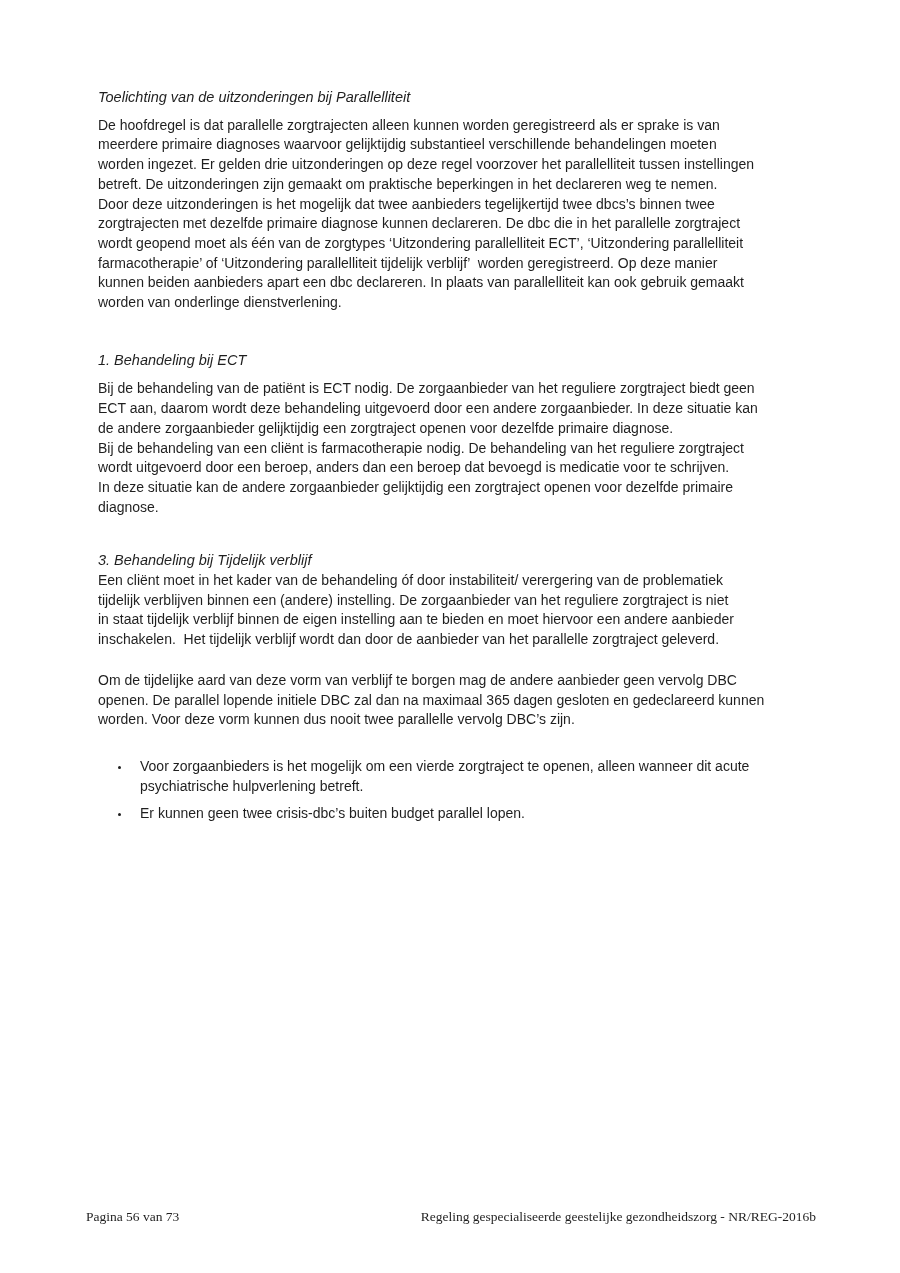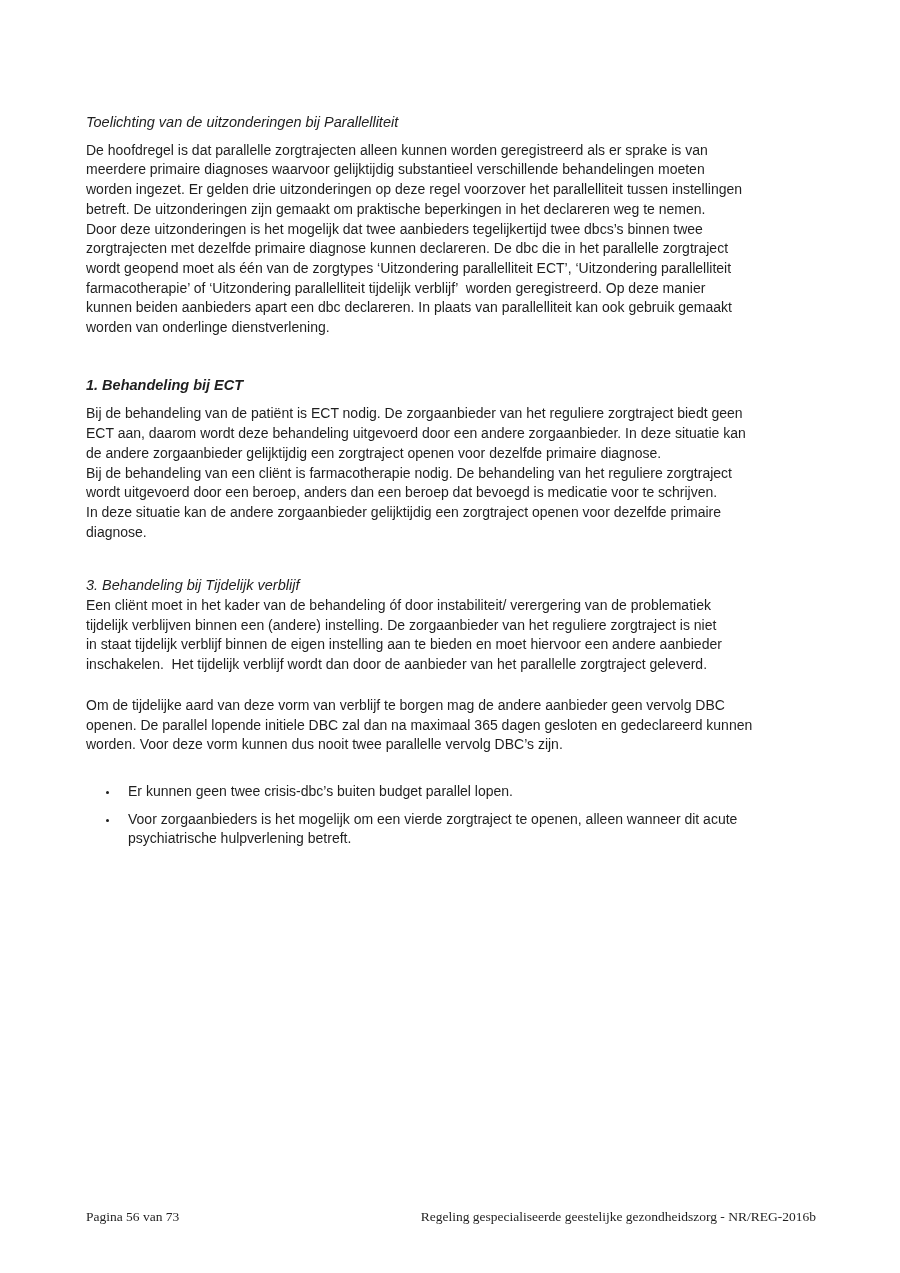--- a/index.html
+++ b/index.html
@@ -8,40 +8,39 @@
     position: relative;
     width: 900px;
     height: 1273px;
     background: #ffffff;
     font-family: "Liberation Sans", "DejaVu Sans", sans-serif;
     color: #1f1f1f;
     overflow: hidden;
   }
   .content {
     position: absolute;
-    left: 86px;
+    left: 98px;
     top: 88px;
     width: 760px;
-    margin-top: 25px;
   }
   .h-italic {
     font-style: italic;
     font-weight: normal;
     font-size: 14.5px;
     line-height: 19.7px;
     white-space: pre;
   }
   .para {
     font-size: 14px;
     line-height: 19.7px;
     white-space: pre;
   }
   
   .m-intro-para   { margin-top: 8px; }
-  .m-h1           { margin-top: 38px; font-weight: bold; }
+  .m-h1           { margin-top: 38px; }
   .m-p1           { margin-top: 9px; }
   .m-h2           { margin-top: 29px; }
   .m-h3           { margin-top: 34px; }
   .m-p4           { margin-top: 21px; }
   .m-crisis       { margin-top: 39px; }
   .m-bullets      { margin-top: 27px; }
 
   .bullet-list { list-style: none; }
   .bullet-item {
     display: flex;
@@ -116,26 +115,26 @@
 inschakelen.  Het tijdelijk verblijf wordt dan door de aanbieder van het parallelle zorgtraject geleverd.</p>
 
     <p class="para m-p4">Om de tijdelijke aard van deze vorm van verblijf te borgen mag de andere aanbieder geen vervolg DBC
 openen. De parallel lopende initiele DBC zal dan na maximaal 365 dagen gesloten en gedeclareerd kunnen
 worden. Voor deze vorm kunnen dus nooit twee parallelle vervolg DBC’s zijn.</p>
 
 
     <ul class="bullet-list m-bullets">
       <li class="bullet-item">
         <span class="bullet-dot"></span>
-        <span class="bullet-text">Er kunnen geen twee crisis-dbc’s buiten budget parallel lopen.</span>
+        <span class="bullet-text">Voor zorgaanbieders is het mogelijk om een vierde zorgtraject te openen, alleen wanneer dit acute
+psychiatrische hulpverlening betreft.</span>
       </li>
       <li class="bullet-item">
         <span class="bullet-dot"></span>
-        <span class="bullet-text">Voor zorgaanbieders is het mogelijk om een vierde zorgtraject te openen, alleen wanneer dit acute
-psychiatrische hulpverlening betreft.</span>
+        <span class="bullet-text">Er kunnen geen twee crisis-dbc’s buiten budget parallel lopen.</span>
       </li>
     </ul>
 
   </main>
 
   <footer class="footer">
     <span>Pagina 56 van 73</span>
     <span>Regeling gespecialiseerde geestelijke gezondheidszorg - NR/REG-2016b</span>
   </footer>
 </div>

